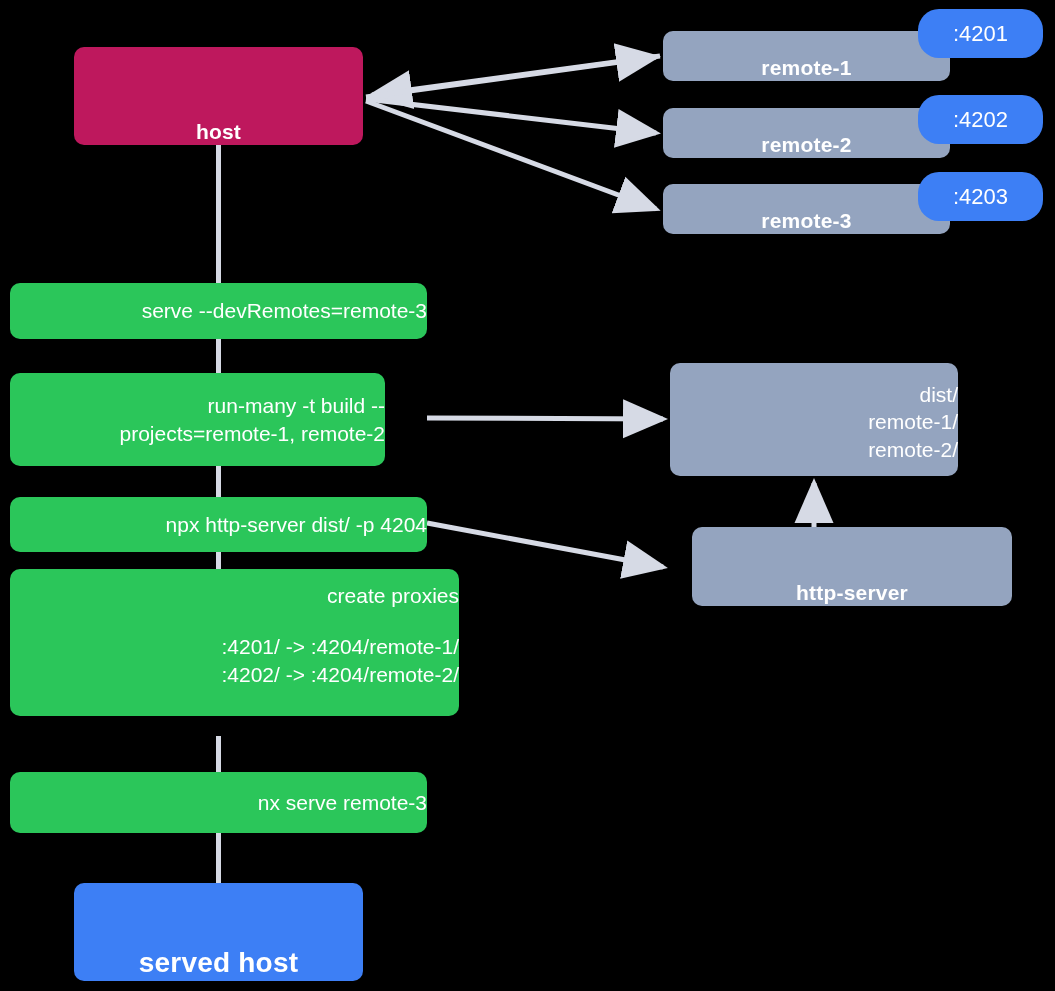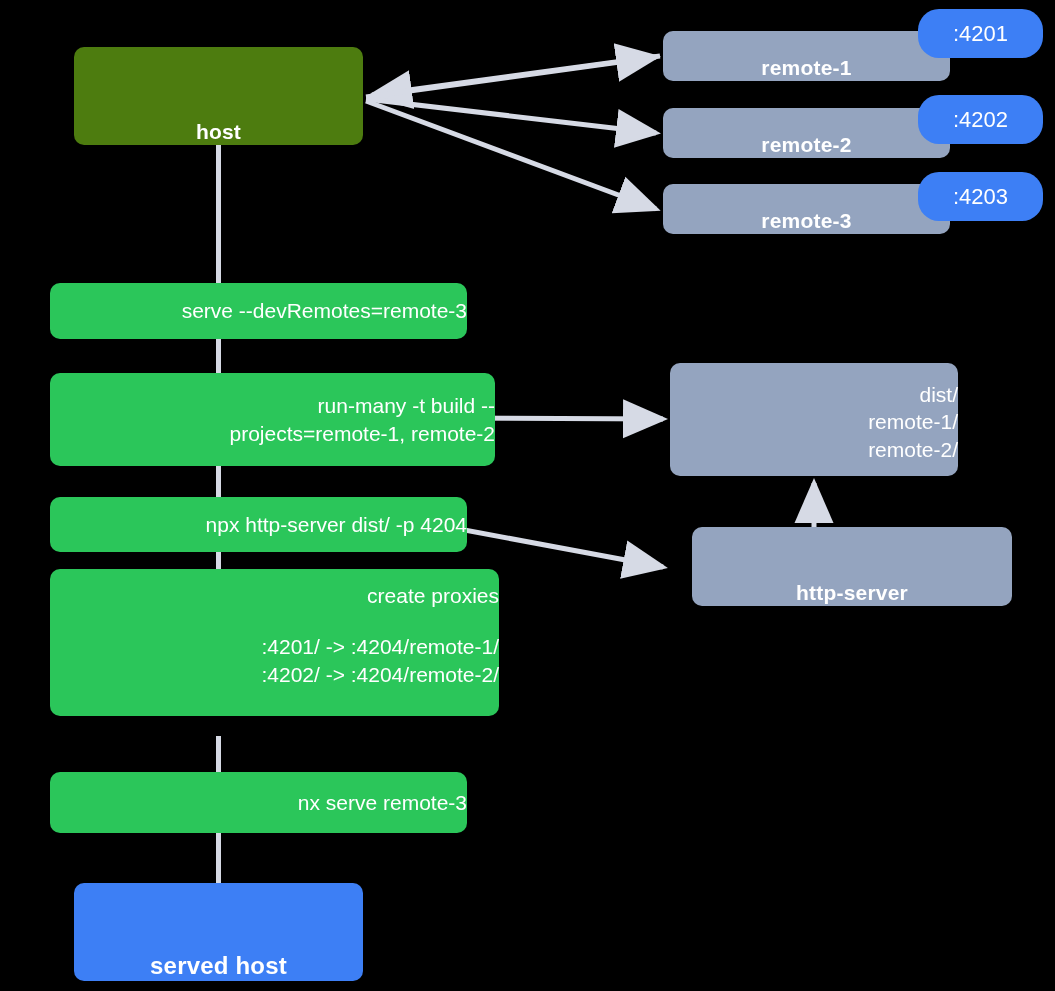--- a/index.html
+++ b/index.html
@@ -21,37 +21,36 @@
     border-radius: 10px;
     display: flex;
     align-items: flex-end;
     justify-content: center;
     text-align: center;
     color: #ffffff;
     line-height: 1.3;
     z-index: 3;
   }
   .node.host {
-    background: #4d7c0f;
+    background: #be185d;
     font-weight: bold;
     font-size: 21px;
     letter-spacing: 0.2px;
   }
   .node.served {
     background: #3D7FF5;
     font-weight: bold;
-    font-size: 24px;
+    font-size: 28px;
     letter-spacing: 0.2px;
   }
   .node.cmd {
     background: #2BC65A;
     font-weight: normal;
     font-size: 21px;
     flex-direction: column;
-    margin-left: 40px;
   }
   .node.remote {
     background: #94A4BF;
     font-weight: bold;
     font-size: 21px;
     letter-spacing: 0.2px;
   }
   .node.artifact {
     background: #94A4BF;
     font-weight: normal;
@@ -166,21 +165,21 @@
     <span>remote-3</span>
   </div>
   <div class="badge" style="left:918px; top:172px; width:125px; height:49px;">
     <span>:4203</span>
   </div>
 
   <div class="node cmd" style="left:10px; top:283px; width:417px; height:56px;">
     <span class="cmd-line">serve --devRemotes=remote-3</span>
   </div>
 
-  <div class="node cmd" style="left:10px; top:373px; width:445px; height:93px;">
+  <div class="node cmd" style="left:10px; top:373px; width:375px; height:93px;">
     <span class="cmd-line">run-many -t build --</span>
     <span class="cmd-line">projects=remote-1, remote-2</span>
   </div>
 
   <div class="node cmd" style="left:10px; top:497px; width:417px; height:55px;">
     <span class="cmd-line">npx http-server dist/ -p 4204</span>
   </div>
 
   <div class="node cmd" style="left:10px; top:569px; width:449px; height:147px; justify-content:flex-start; padding-top:13px;">
     <span class="cmd-line">create proxies</span>

